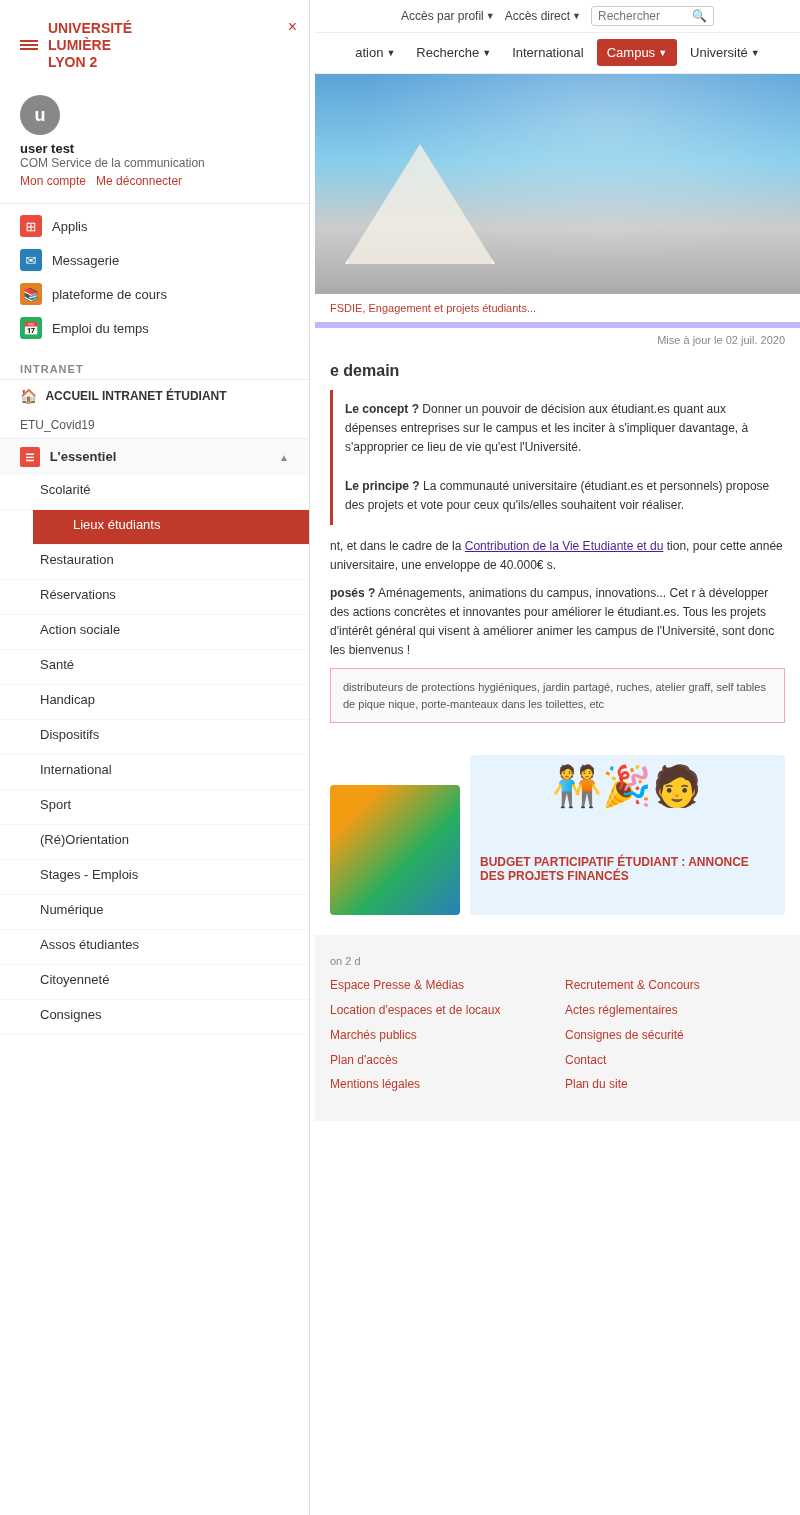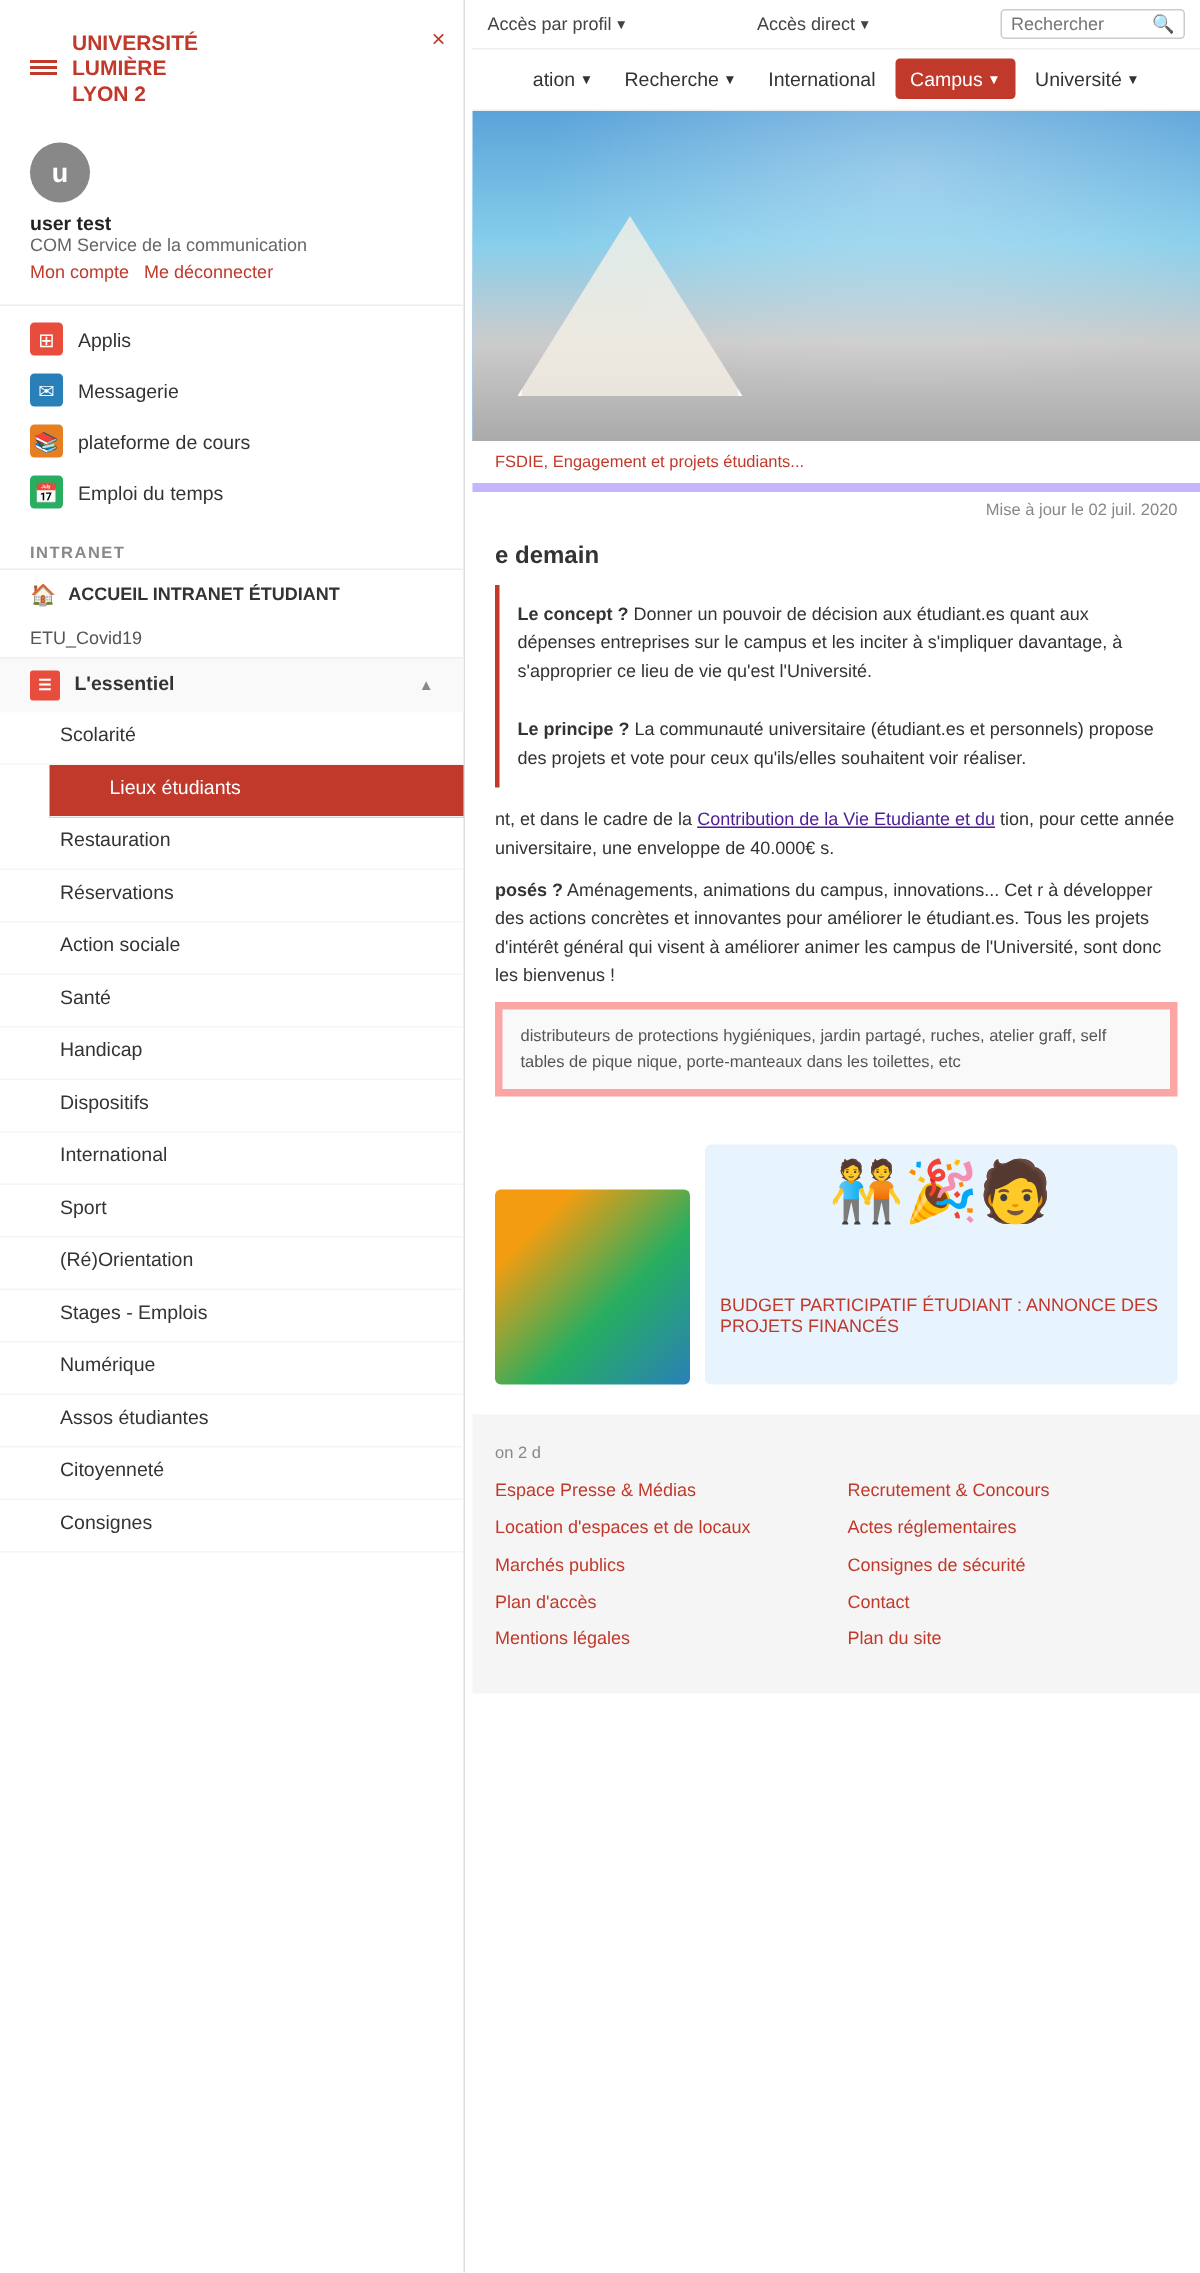--- a/index.html
+++ b/index.html
@@ -7,21 +7,21 @@
 
     
     .top-bar {
       position: absolute;
       left: 315px;
       top: 0;
       width: 485px;
       background: #fff;
       display: flex;
       align-items: center;
-      justify-content: space-between;
+      justify-content: center;
       padding: 6px 10px;
       gap: 10px;
       font-size: 12px;
       color: #444;
       z-index: 10;
       border-bottom: 1px solid #eee;
     }
     .top-bar-dropdown { display: flex; align-items: center; gap: 2px; cursor: pointer; }
     .top-bar-dropdown .chevron { font-size: 9px; }
     .search-box { display: flex; align-items: center; border: 1px solid #ccc; border-radius: 3px; padding: 2px 6px; gap: 4px; }
@@ -300,21 +300,21 @@
     }
     .content-text {
       font-size: 12px;
       line-height: 1.6;
       color: #333;
       margin-bottom: 8px;
     }
     .link-red { color: #4c1d95; text-decoration: underline; cursor: pointer; }
     .content-quote {
       background: #f9f9f9;
-      border: 5px solid #fca5a5;
+      border: 1px solid #fca5a5;
       padding: 10px 12px;
       font-size: 11px;
       color: #555;
       margin-bottom: 12px;
       line-height: 1.5;
     }
 
     
     .image-section {
       display: flex;
@@ -332,21 +332,21 @@
     .img-right {
       flex: 1;
       background: #e8f4fd;
       border-radius: 4px;
       padding: 10px;
       position: relative;
       min-height: 160px;
     }
     .budget-title {
       font-size: 12px;
-      font-weight: normal;
+      font-weight: bold;
       color: #c0392b;
       text-transform: uppercase;
       margin-top: 90px;
     }
     .people-illustration {
       position: absolute;
       top: 8px;
       left: 0;
       right: 0;
       display: flex;

